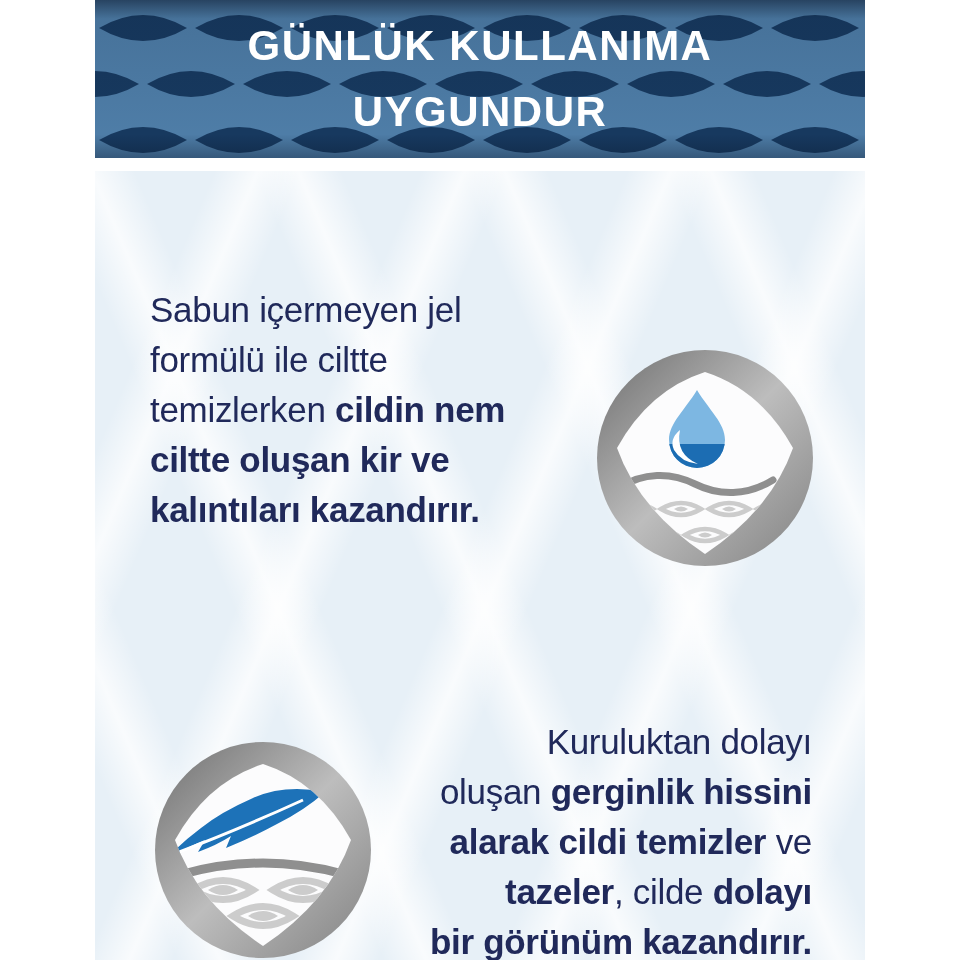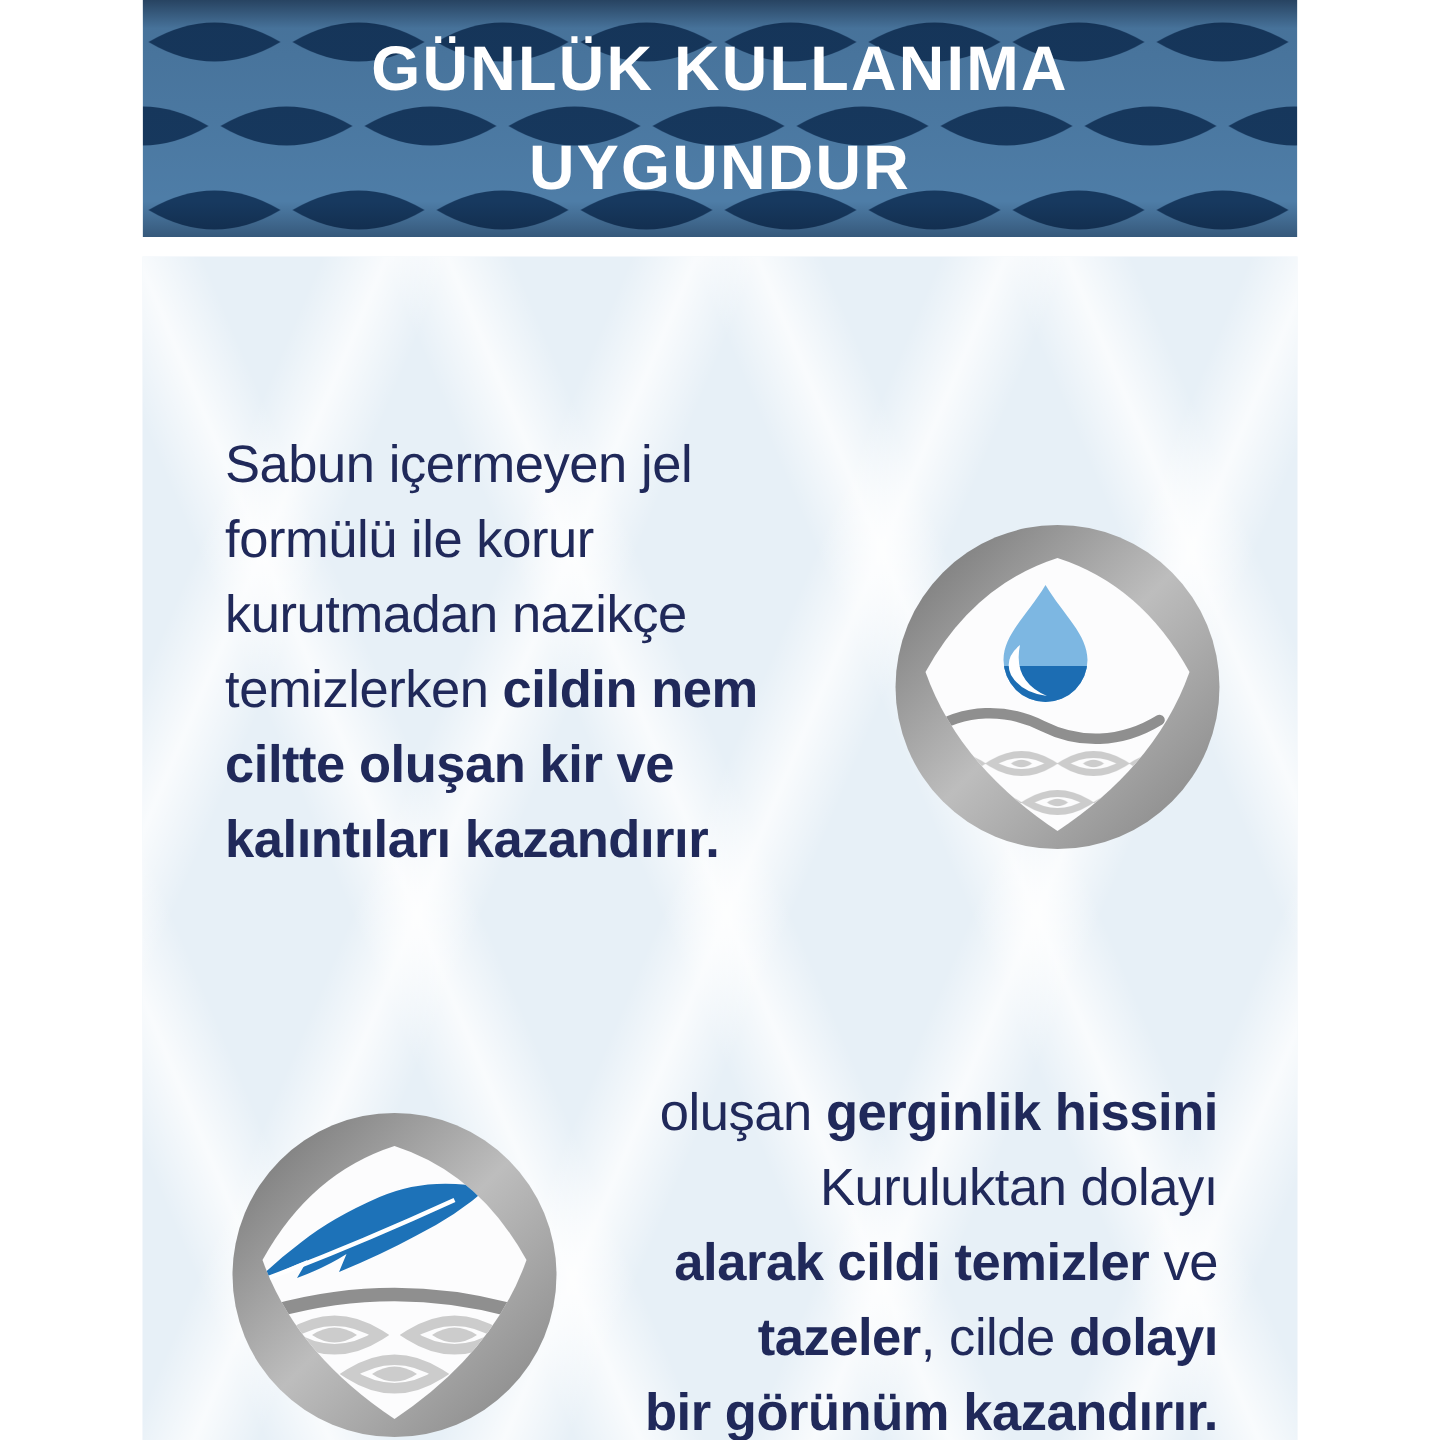--- a/index.html
+++ b/index.html
@@ -82,22 +82,21 @@
       <div class="banner-text">
         <div>GÜNLÜK KULLANIMA</div>
         <div>UYGUNDUR</div>
       </div>
     </div>
 
     <div class="panel">
 
       <div class="para para-left">
           <div class="tline"><span>Sabun içermeyen jel</span></div>
-          <div class="tline"><span>formülü ile korur</span></div>
-          <div class="tline"><span>kurutmadan nazikçe</span></div>
+          <div class="tline"><span>formülü ile ciltte</span></div>
           <div class="tline"><span>temizlerken </span><span class="b">cildin nem</span></div>
           <div class="tline"><span class="b">ciltte oluşan kir ve</span></div>
           <div class="tline"><span class="b">kalıntıları kazandırır.</span></div>
         </div>
 
       <div class="icon icon-drop">
         <svg viewBox="0 0 220 220" aria-hidden="true">
           <defs>
             <linearGradient id="ring1" x1="0" y1="0" x2="1" y2="1">
               <stop offset="0" style="stop-color:var(--ring-dark,#6e6e6e)"></stop>
@@ -155,22 +154,22 @@
               <path d="M120,150 Q150,131 180,150 Q150,169 120,150 Z" fill="none" style="stroke:var(--mesh-gray,#ccc)" stroke-width="7"></path>
               <path d="M135,150 Q150,140 165,150 Q150,160 135,150 Z" style="fill:var(--mesh-gray,#ccc)"></path>
               <path d="M80,176 Q110,157 140,176 Q110,195 80,176 Z" fill="none" style="stroke:var(--mesh-gray,#ccc)" stroke-width="7"></path>
               <path d="M95,176 Q110,166 125,176 Q110,186 95,176 Z" style="fill:var(--mesh-gray,#ccc)"></path>
             </g>
           </g>
         </svg>
       </div>
 
       <div class="para para-right">
+          <div class="tline"><span>Kuruluktan dolayı</span></div>
           <div class="tline"><span>oluşan </span><span class="b">gerginlik hissini</span></div>
-          <div class="tline"><span>Kuruluktan dolayı</span></div>
           <div class="tline"><span class="b">alarak cildi temizler</span><span> ve</span></div>
           <div class="tline"><span class="b">tazeler</span><span>, cilde </span><span class="b">dolayı</span></div>
           <div class="tline"><span class="b">bir görünüm kazandırır.</span></div>
         </div>
 
     </div>
   </div>
 </div>
 
 </body></html>

